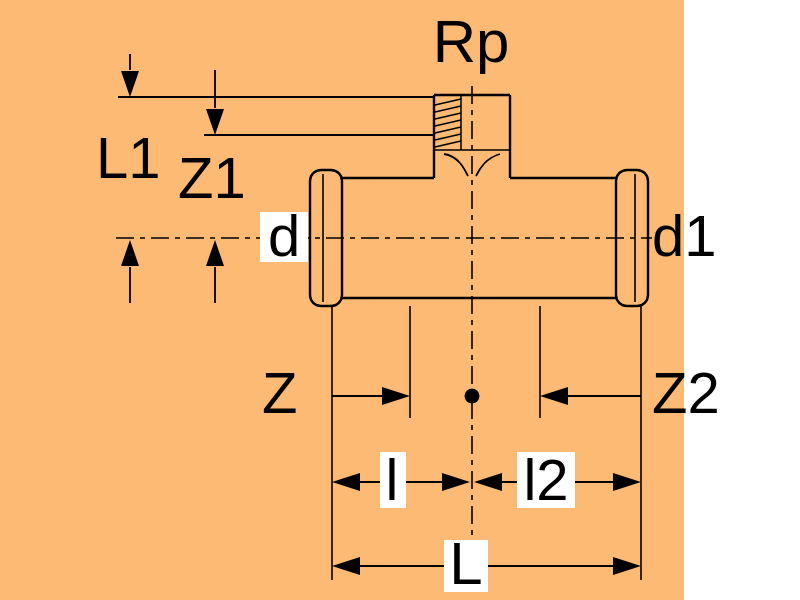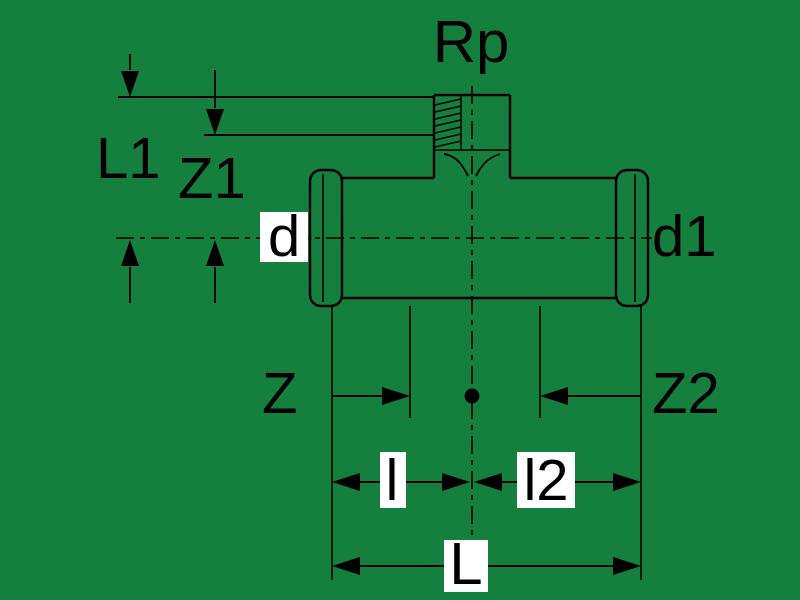--- a/index.html
+++ b/index.html
@@ -5,24 +5,24 @@
   html, body {
     margin: 0;
     padding: 0;
     background: #ffffff;
     width: 800px;
     height: 600px;
     overflow: hidden;
     font-family: "Liberation Sans", sans-serif;
   }
   #stage {
-    width: 800px;
+    width: 684px;
     height: 600px;
     position: relative;
-    background: #15803d;
+    background: #fdba74;
   }
   svg { display: block; }
   .outline { stroke: #000000; stroke-width: 2.4; fill: none; }
   .thin    { stroke: #000000; stroke-width: 1.6; fill: none; }
   .dim     { stroke: #000000; stroke-width: 1.8; fill: none; }
   .hatch   { stroke: #000000; stroke-width: 1.5; fill: none; }
   .arrow   { fill: #000000; stroke: none; }
   .center  { stroke: #000000; stroke-width: 1.6; fill: none; stroke-dasharray: 18 6 5 6; }
   .mask    { fill: #ffffff; stroke: none; }
   .lbl     { fill: #000000; font-family: "Liberation Sans", sans-serif; font-size: 58px; }

